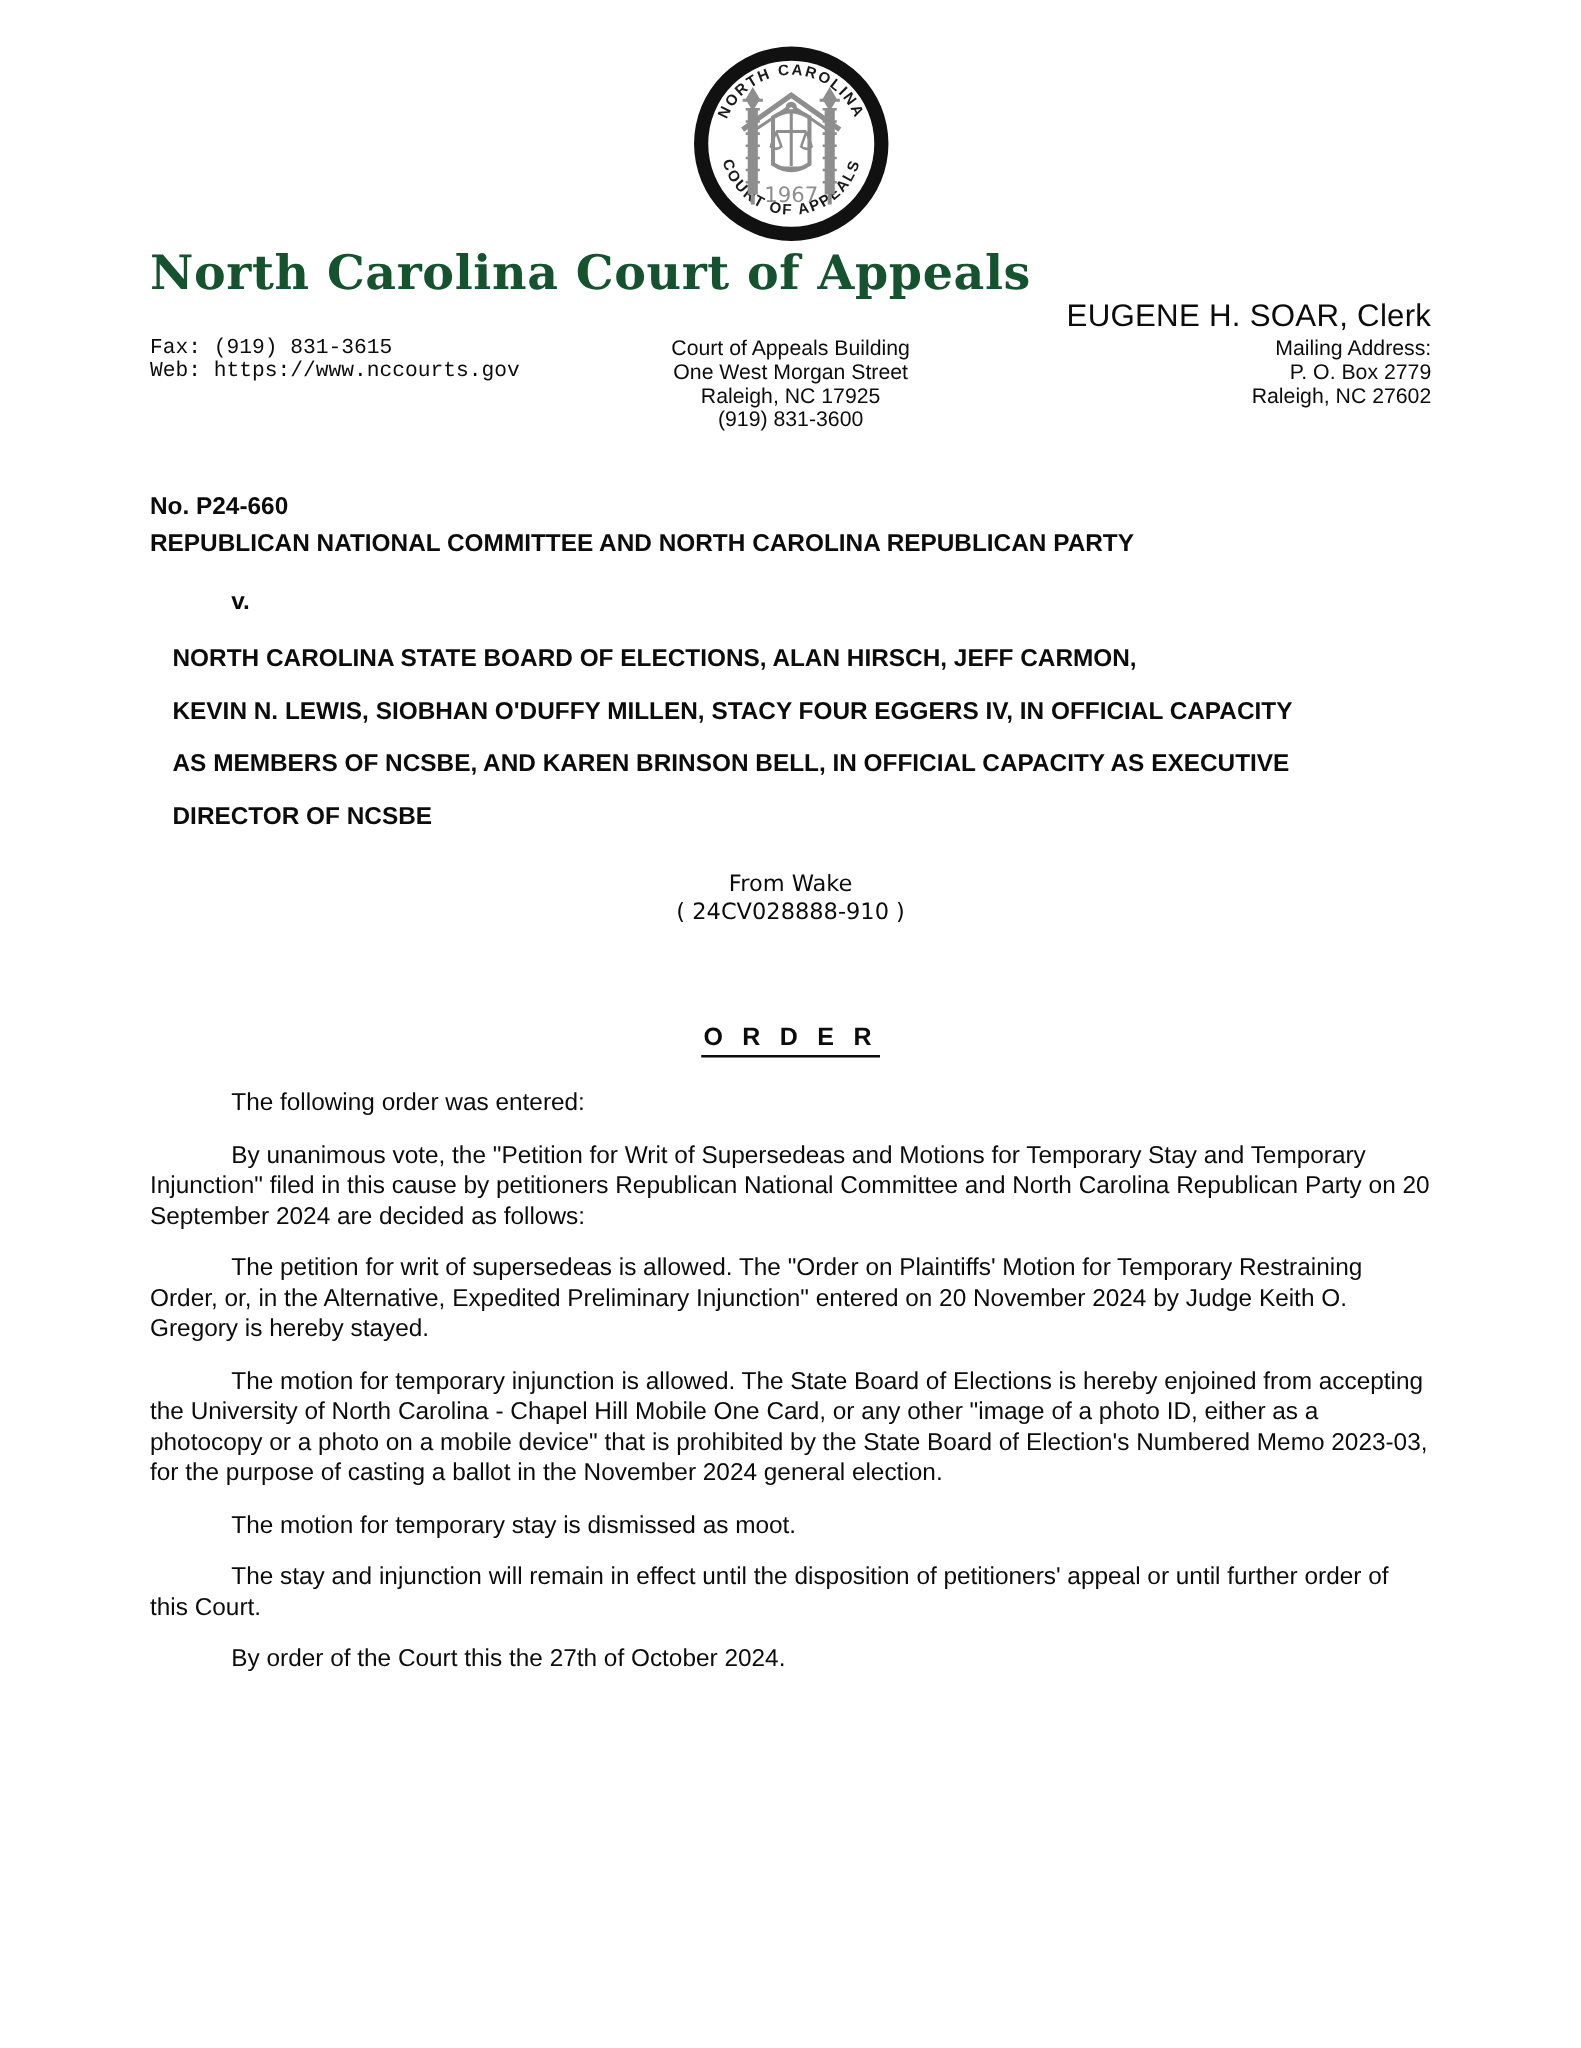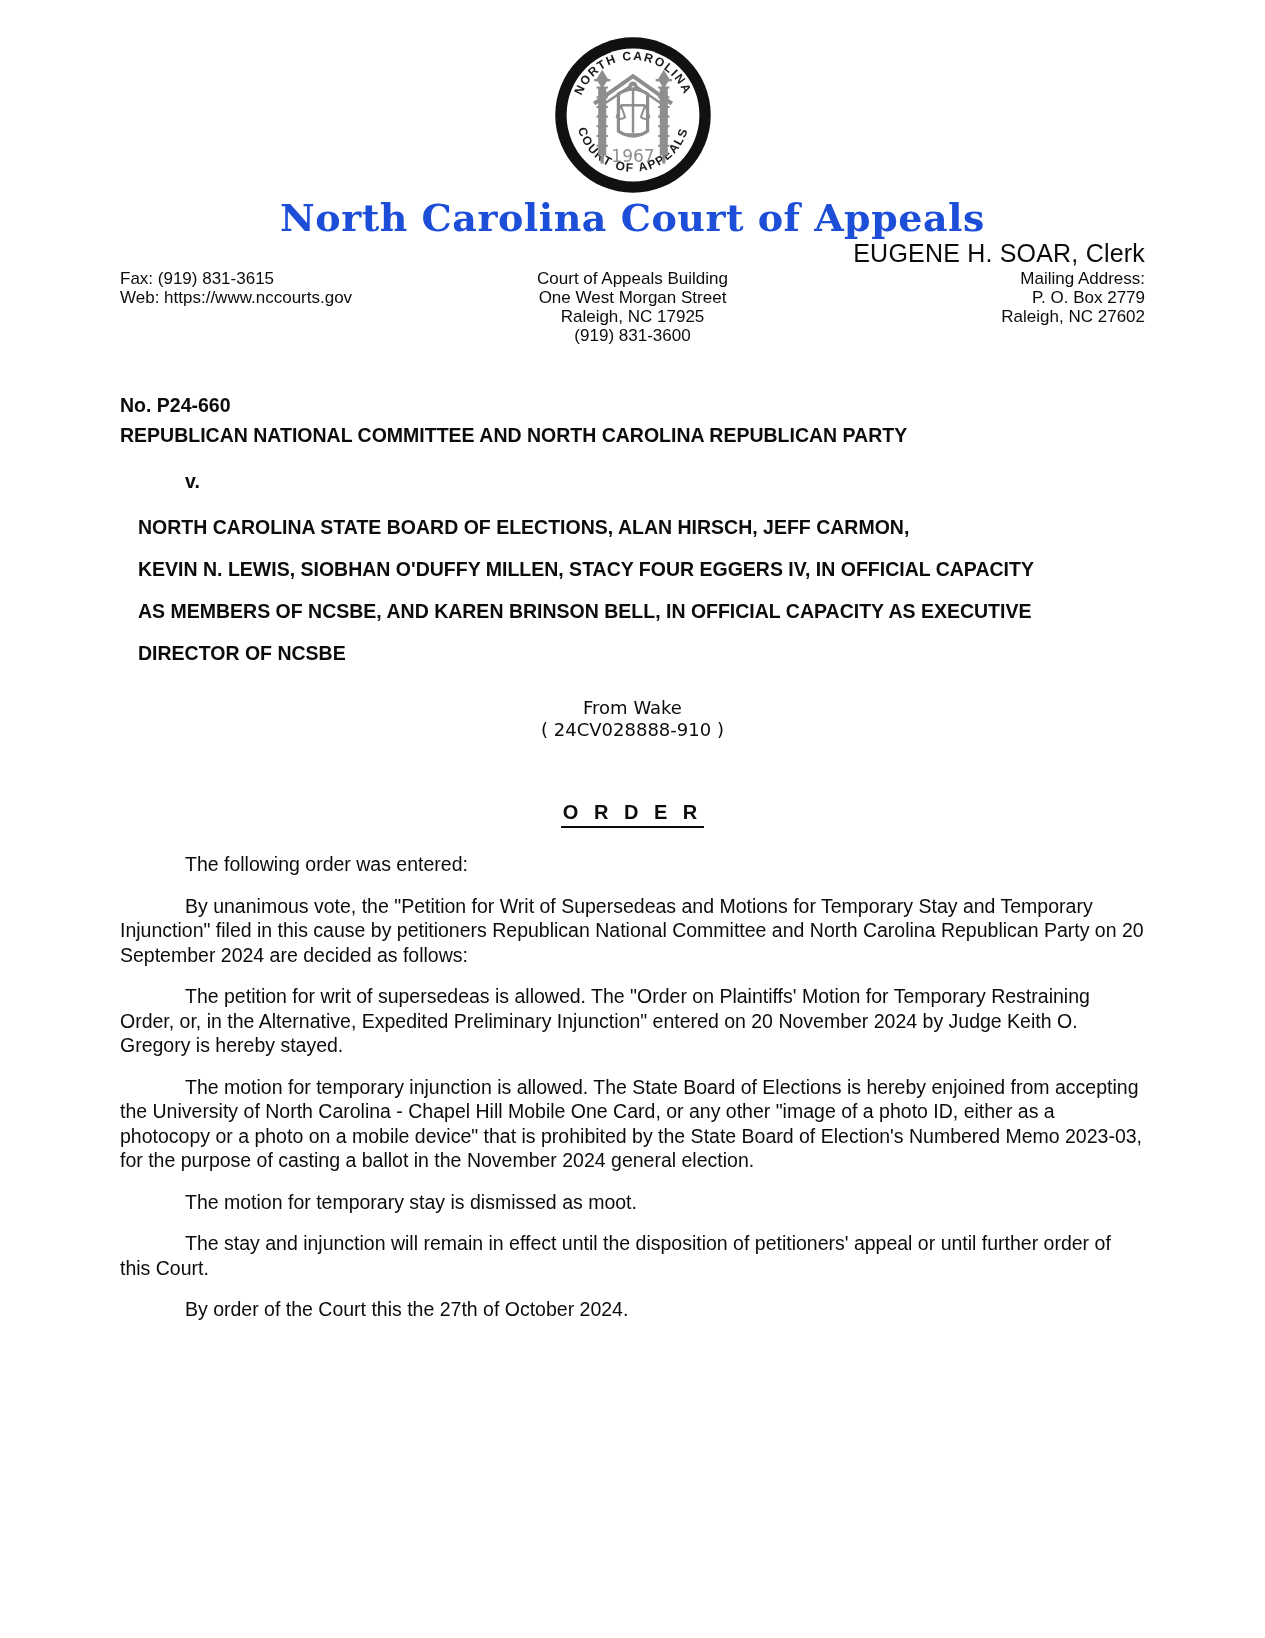--- a/index.html
+++ b/index.html
@@ -13,42 +13,41 @@
     padding: 0 120px 230px 120px;
     color: #0c0c0c;
     font-family: "Liberation Sans", sans-serif;
   }
   
   .seal-wrap { width: 162px; margin: 34px auto 0 auto; }
   .seal-wrap svg { display: block; }
   
   .court-name {
     margin: 0;
-    text-align: center;
     font-family: "DejaVu Serif", serif;
     font-weight: 700;
     font-size: 38px;
     line-height: 44px;
     letter-spacing: 0.5px;
-    color: #1d4ed8;
+    color: #14532d;
   }
   .clerk-line {
     text-align: right;
     font-size: 25px;
     line-height: 26px;
     letter-spacing: 0.2px;
   }
   .header-cols {
     display: flex;
     align-items: flex-start;
     margin-top: 3px;
     font-size: 17px;
     line-height: 19px;
   }
-  .header-col-left  { width: 330px; text-align: left; }
+  .header-col-left  { width: 330px; text-align: left; font-family: Liberation Mono, monospace; }
   .header-col-center{ flex: 1; text-align: center; }
   .header-col-right { width: 330px; text-align: right; }
   
   .caption {
     margin-top: 48px;
     font-weight: 700;
     font-size: 19.5px;
     line-height: 24px;
   }
   .case-number   { margin-bottom: 6px; }
@@ -56,21 +55,21 @@
   .versus        { margin-bottom: 22px; text-indent: 65px; }
   .respondent-line { margin: 18px; }
   .origin-block {
     margin-top: 32px;
     text-align: center;
     font-family: "DejaVu Sans", sans-serif;
     font-size: 18px;
     line-height: 22px;
   }
   .order-heading {
-    margin-top: 60px;
+    margin-top: 78px;
     text-align: center;
     font-size: 20px;
   }
   .order-heading span {
     display: inline-block;
     font-weight: 700;
     letter-spacing: 5px;
     border-bottom: 2px solid #0c0c0c;
     padding: 0 2px 2px 2px;
   }

